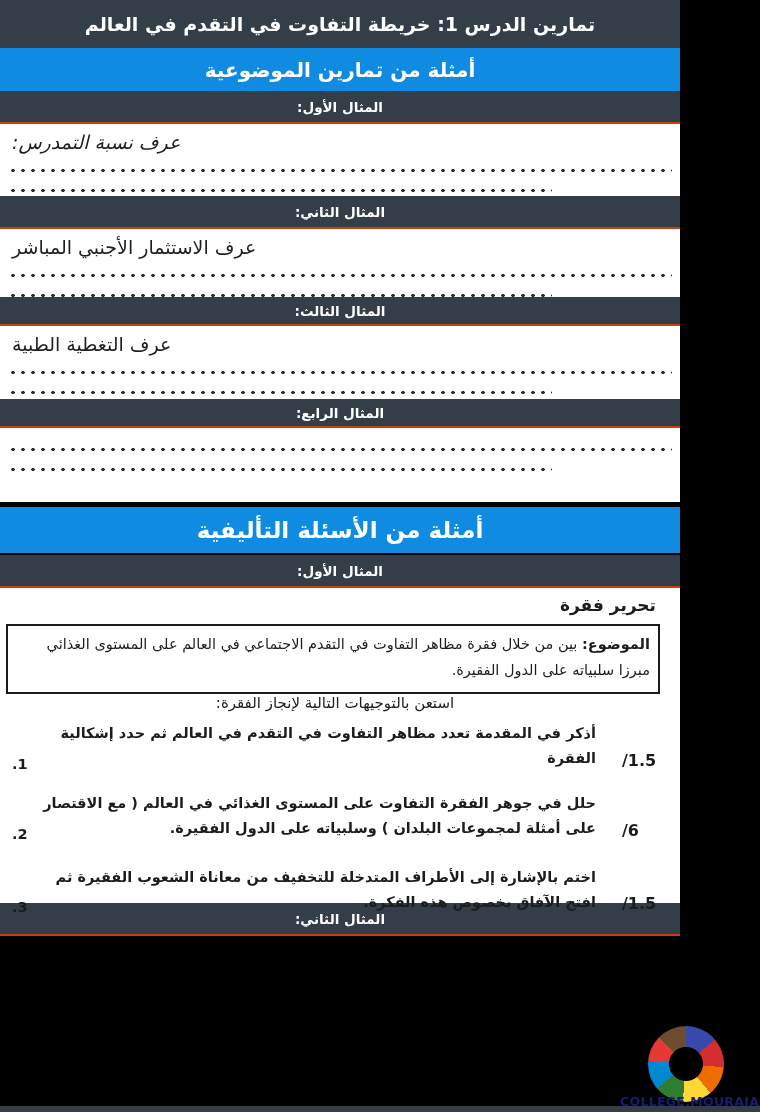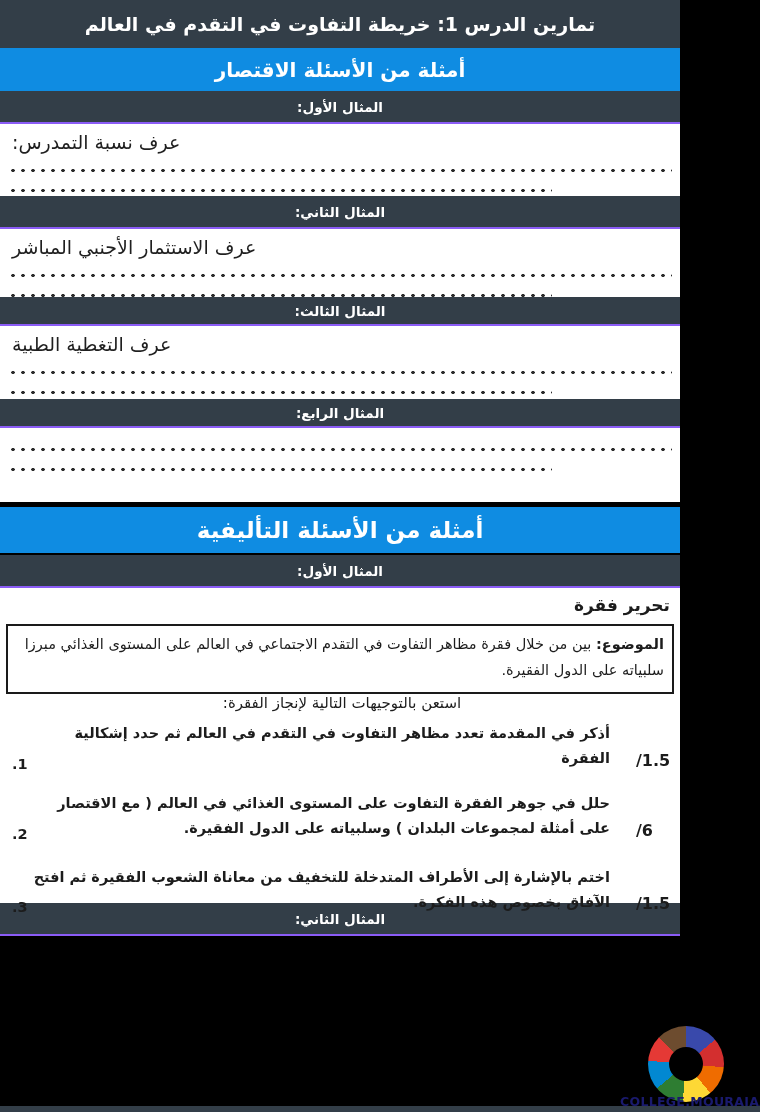--- a/index.html
+++ b/index.html
@@ -16,41 +16,41 @@
   .banner {
     height:43px; background:#0f8ce2; color:#fff;
     display:flex; align-items:center; justify-content:center;
     font-size:20px; font-weight:bold;
   }
   .banner.big { height:48px; font-size:23px; border-bottom:2px solid #000; }
   .bar {
     height:33px; background:#333e48; color:#fff;
     display:flex; align-items:center; justify-content:center;
     font-size:13.5px; font-weight:bold;
-    border-bottom:2px solid #8b5cf6;
+    border-bottom:2px solid #c2410c;
   }
   .bar.short { height:29px; }
   .sep { height:5px; background:#000; }
 
   .qa { background:#fff; padding:6px 8px 0 8px; }
   .qa .question {
     direction:rtl; text-align:left;
     font-size:19px; color:#1f1f1f; line-height:1.3;
     padding-left:4px;
   }
   .dots {
     height:7px; margin-top:12px;
     background-image: radial-gradient(circle, #2b2b2b 1.6px, transparent 1.9px);
     background-size:10px 7px; background-repeat:repeat-x; background-position:left center;
   }
   .dots.second { width:82%; margin-top:13px; }
-  .qa.h72 { height:72px; } .qa.h68 { height:68px; }
+  .qa.h72 { height:72px;font-style:italic; } .qa.h68 { height:68px; }
   .qa.h73 { height:73px; } .qa.h74 { height:74px; }
 
-  .essay { background:#fff; height:315px; padding:5px 6px 0 6px; direction:rtl; color:#1c1c1c; }
+  .essay { background:#fff; height:315px; padding:5px 20px 0 6px; direction:rtl; color:#1c1c1c; }
   .essay-heading { text-align:right; font-weight:bold; font-size:17px; padding:2px 4px 0 0; }
   .topic-box {
     border:2px solid #1a1a1a; margin-top:9px; padding:5px 8px 6px 8px;
     height:70px; font-size:14.5px; line-height:1.8; text-align:right;
   }
   .topic-box b { font-weight:bold; }
   .guidelines-intro { font-size:15px; text-align:center; padding-left:4px; }
   .guideline { display:flex; flex-direction:row-reverse; align-items:flex-end; }
   .guideline .gtext {
     flex:1; text-align:right; font-weight:bold; font-size:14.5px; line-height:1.75;
@@ -82,21 +82,21 @@
 <body>
 
 <div class="page">
   <div class="content">
 
     <div class="title-bar">
       <span dir="rtl">تمارين الدرس 1: خريطة التفاوت في التقدم في العالم</span>
     </div>
 
     <div class="banner">
-      <span dir="rtl">أمثلة من الأسئلة الاقتصار</span>
+      <span dir="rtl">أمثلة من تمارين الموضوعية</span>
     </div>
 
     <div class="bar">
       <span dir="rtl">المثال الأول:</span>
     </div>
     <div class="qa h72">
       <div class="question">عرف نسبة التمدرس:</div>
       <div class="dots"></div>
       <div class="dots second"></div>
     </div>

